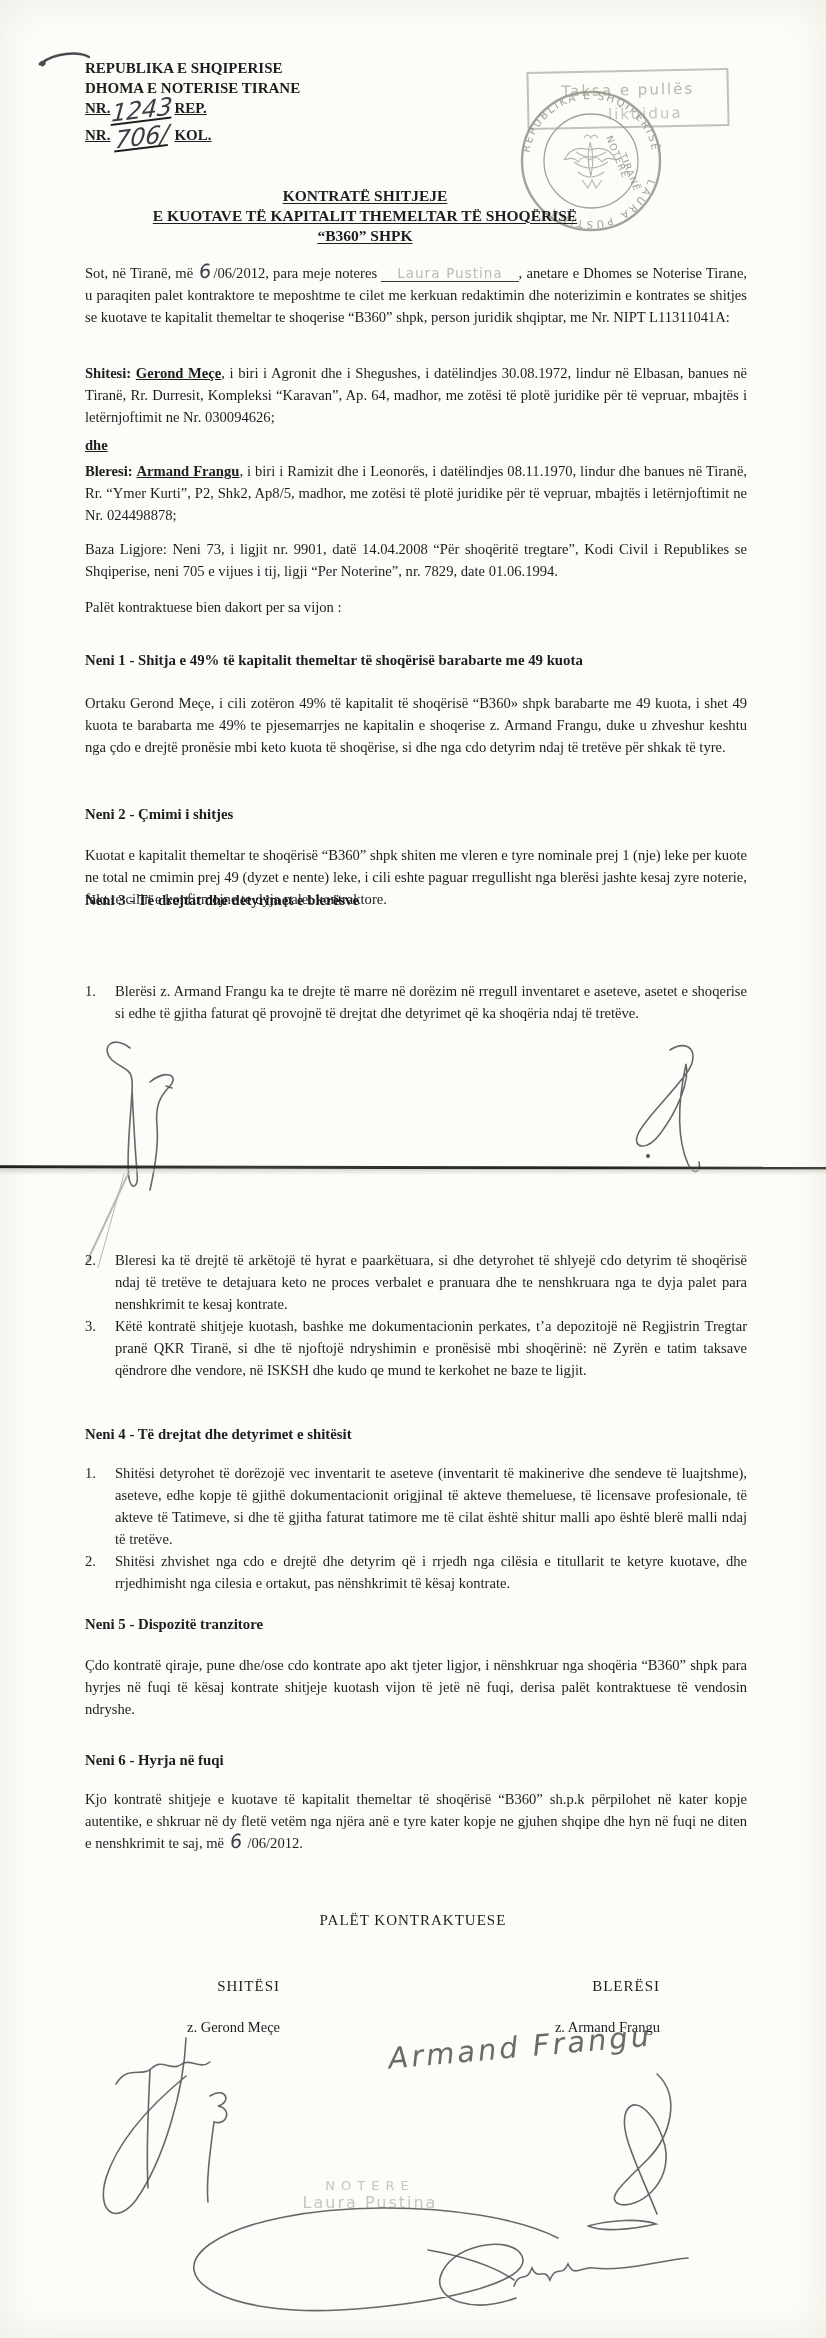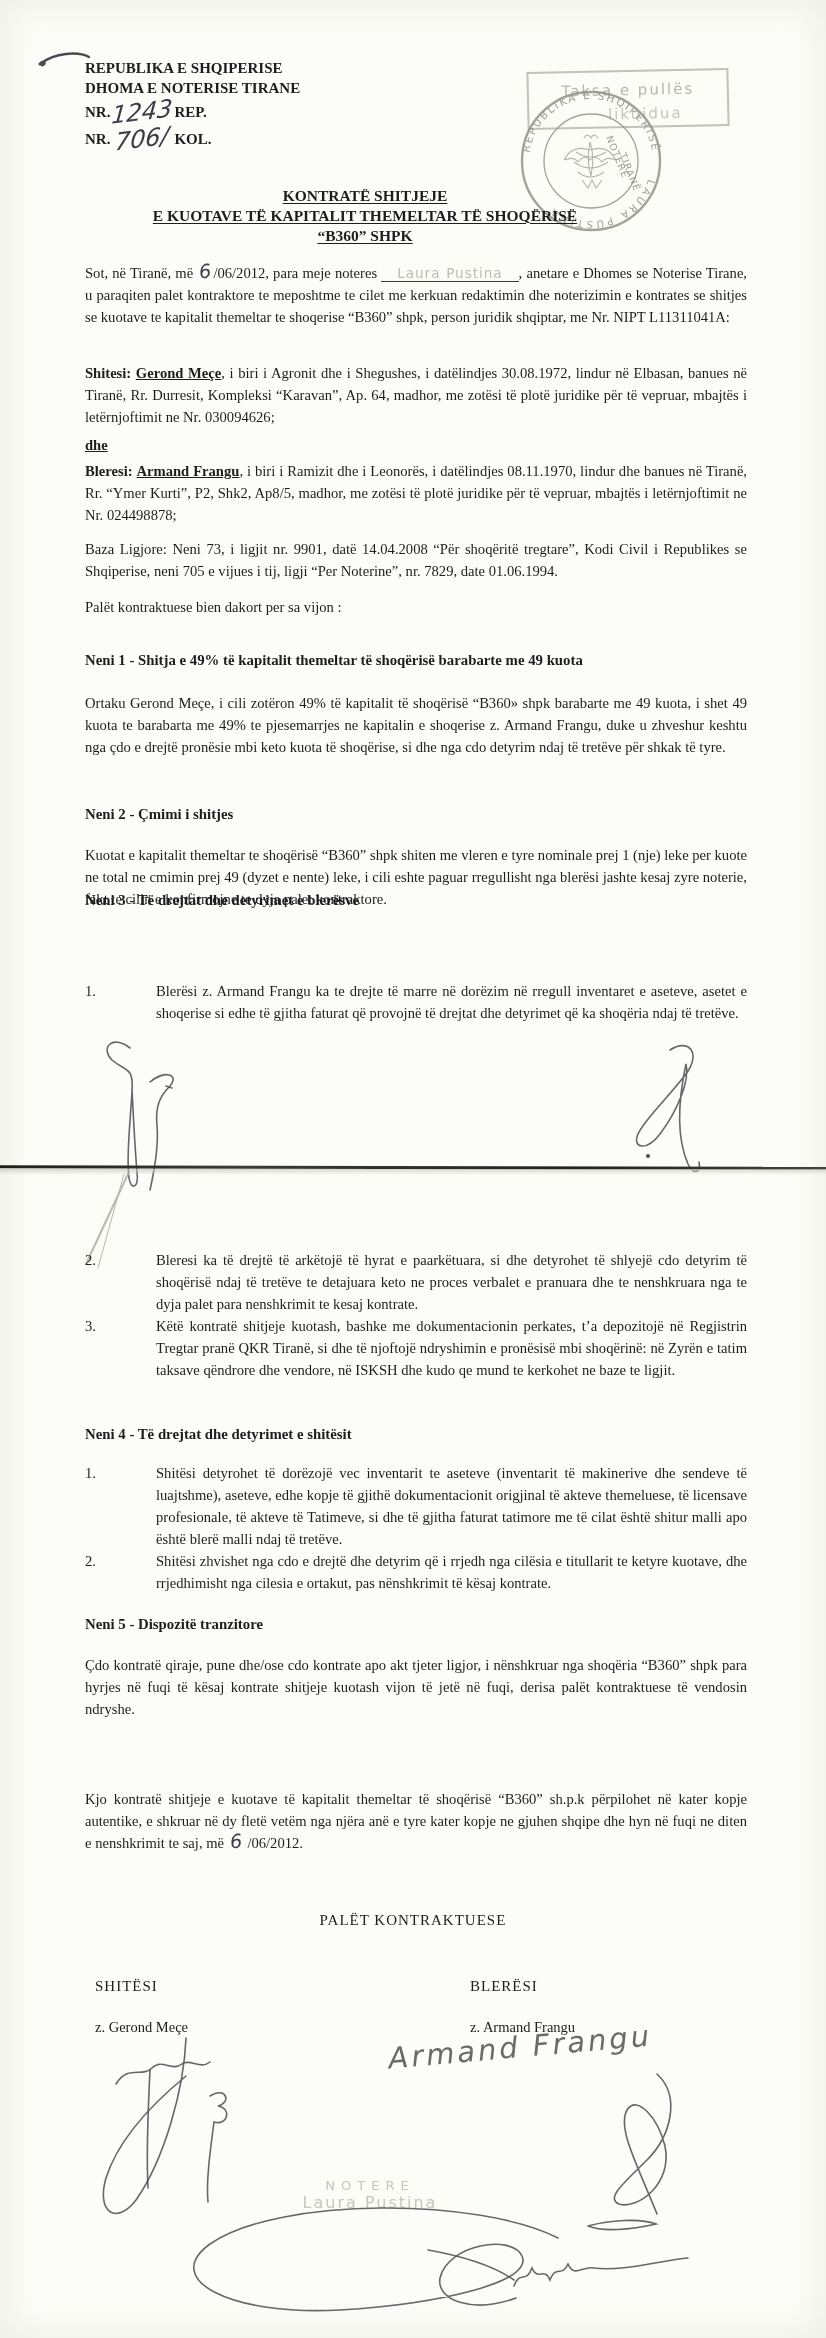--- a/index.html
+++ b/index.html
@@ -4,21 +4,21 @@
 <style>
   html,body{margin:0;padding:0;background:#d9d9d4;}
   .page{
     position:relative;width:826px;height:2338px;margin:0 auto;
     background:#fcfcf8;overflow:hidden;
     font-family:"Liberation Serif",serif;color:#1d1d1f;
     box-shadow:inset 0 0 40px rgba(120,120,110,0.12);
   }
   
   .header{position:absolute;left:85px;top:58px;font-weight:bold;font-size:15px;line-height:20px;}
-  .nr-row{display:flex;align-items:center;height:27px;}
+  .nr-row{display:flex;align-items:flex-start;height:27px;text-decoration:underline;}
   .hand-number{
     font-family:"DejaVu Sans",sans-serif;font-style:italic;font-size:24px;
     color:#3c3c46;transform:rotate(-7deg) skewX(-12deg);display:inline-block;
     width:64px;text-align:center;line-height:1;font-weight:normal;
   }
   
   .stampbox{
     position:absolute;left:527px;top:70px;width:202px;height:58px;
     border:2px solid #c2c2b8;transform:rotate(-1.2deg);
     color:#b8b8ad;font-family:"DejaVu Sans",sans-serif;font-size:15px;letter-spacing:2px;
@@ -34,40 +34,40 @@
     font-weight:bold;font-size:15.5px;line-height:20px;}
   .title div{text-decoration:underline;text-underline-offset:2px;}
   
   .para{position:absolute;left:85px;width:662px;font-size:14.6px;line-height:22px;text-align:justify;}
   .heading{position:absolute;left:85px;width:662px;font-weight:bold;font-size:14.8px;line-height:20px;}
   .b{font-weight:bold;margin-top:27px;}
   .u{text-decoration:underline;}
   .dhe{font-weight:bold;text-decoration:underline;text-align:left;}
   .li{display:flex;margin:0;}
   .li-num{width:30px;flex:none;}
-  .li-text{flex:1;text-align:justify;margin-left:41px;}
+  .li-text{flex:1;text-align:justify;}
   
   .hand-inline{
     font-family:"DejaVu Sans",sans-serif;font-style:italic;color:#3c3c46;
     display:inline-block;transform:rotate(-6deg);font-size:19px;line-height:0;padding:0 2px;
   }
   .stamped-name{
     color:#bcbcb2;font-family:"DejaVu Sans",sans-serif;font-size:13.5px;letter-spacing:1px;
     border-bottom:1px solid #3a3a3a;padding:0 16px;
   }
   .sig{position:absolute;}
   .sig path{fill:none;stroke:#4c4c52;stroke-width:1.6;stroke-linecap:round;opacity:.85;}
   .hand-name{
     position:absolute;font-family:"DejaVu Sans",sans-serif;font-style:italic;
     color:#6a6a66;font-size:29px;letter-spacing:3px;transform:rotate(-5deg);white-space:nowrap;
   }
   
   .palet-heading{position:absolute;left:0;top:1912px;width:826px;text-align:center;
     font-size:15px;letter-spacing:1px;}
-  .role-col{position:absolute;text-align:left;font-size:15px;letter-spacing:1px;}
+  .role-col{position:absolute;text-align:right;font-size:15px;letter-spacing:1px;}
   .role-col .name{font-size:14.5px;letter-spacing:0;margin-top:24px;}
   .notary-stamp{
     position:absolute;left:275px;top:2178px;width:190px;text-align:center;
     color:#c6c6ba;font-family:"DejaVu Sans",sans-serif;
   }
   .notary-stamp .l1{font-size:13px;letter-spacing:6px;}
   .notary-stamp .l2{font-size:16px;letter-spacing:2px;}
   
   .fold-line{position:absolute;left:-2px;top:1166px;width:830px;height:3px;
     background:linear-gradient(90deg,#1f1f1d,#3a3a36 30%,#23231f 70%,#44443e);
@@ -194,20 +194,21 @@
     <span class="li-text">Shitësi detyrohet të dorëzojë vec inventarit te aseteve (inventarit të makinerive dhe sendeve të luajtshme), aseteve, edhe kopje të gjithë dokumentacionit origjinal të akteve themeluese, të licensave profesionale, të akteve të Tatimeve, si dhe të gjitha faturat tatimore me të cilat është shitur malli apo është blerë malli ndaj të tretëve.</span>
   </div>
   <div class="para li" style="top:1550px">
     <span class="li-num">2.</span>
     <span class="li-text">Shitësi zhvishet nga cdo e drejtë dhe detyrim që i rrjedh nga cilësia e titullarit te ketyre kuotave, dhe rrjedhimisht nga cilesia e ortakut, pas nënshkrimit të kësaj kontrate.</span>
   </div>
 
   <div class="heading" style="top:1614px">Neni 5 - Dispozitë tranzitore</div>
   <div class="para" style="top:1654px">Çdo kontratë qiraje, pune dhe/ose cdo kontrate apo akt tjeter ligjor, i nënshkruar nga shoqëria “B360” shpk para hyrjes në fuqi të kësaj kontrate shitjeje kuotash vijon të jetë në fuqi, derisa palët kontraktuese të vendosin ndryshe.</div>
 
+  <div class="heading" style="top:1750px">Neni 6 - Hyrja në fuqi</div>
   <div class="para" style="top:1788px"><span>Kjo kontratë shitjeje e kuotave të kapitalit themeltar të shoqërisë “B360” sh.p.k përpilohet në kater kopje autentike, e shkruar në dy fletë vetëm nga njëra anë e tyre kater kopje ne gjuhen shqipe dhe hyn në fuqi ne diten e nenshkrimit te saj, më </span><span class="hand-inline">6</span><span> /06/2012.</span></div>
 
   <div class="palet-heading">PALËT KONTRAKTUESE</div>
 
   <div class="role-col" style="left:95px;top:1978px;width:185px">
     <div>SHITËSI</div>
     <div class="name">z. Gerond Meçe</div>
   </div>
   <div class="role-col" style="left:470px;top:1978px;width:190px">
     <div>BLERËSI</div>

